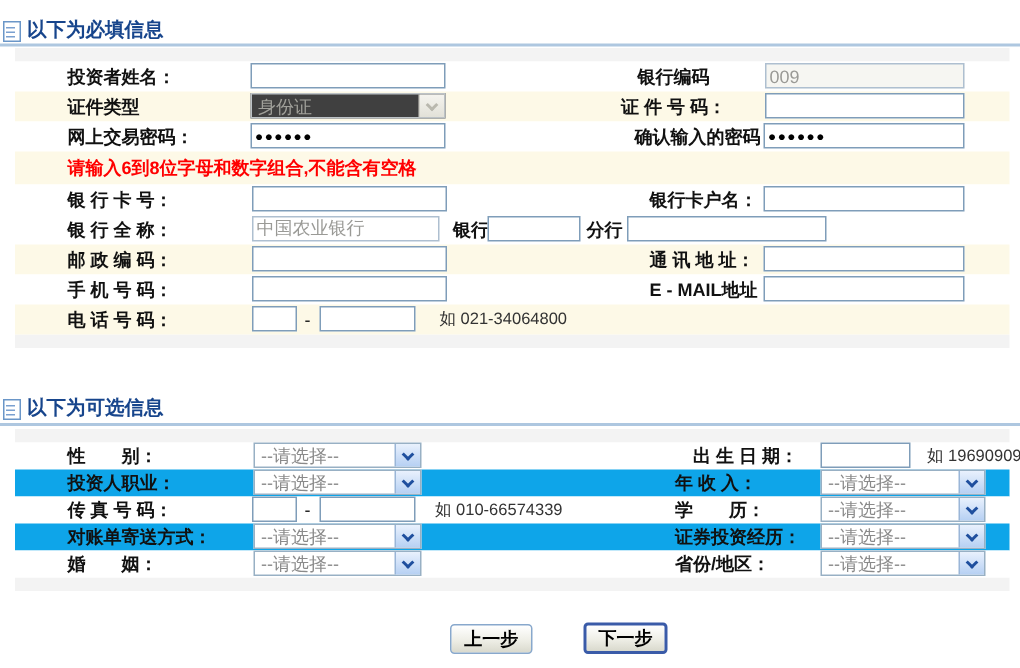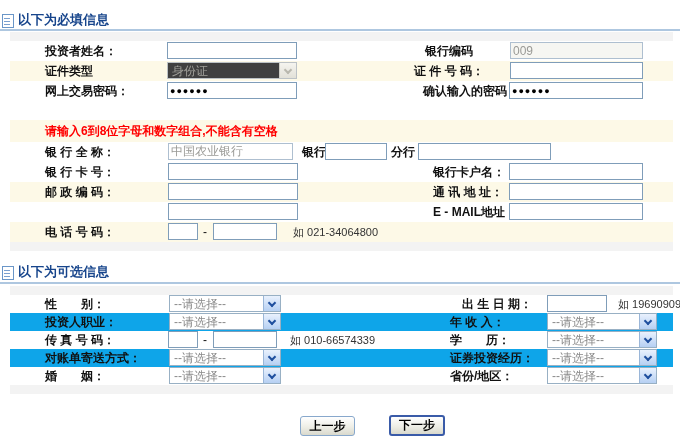--- a/index.html
+++ b/index.html
@@ -11,21 +11,21 @@
   .sec-icon{position:absolute;width:10px;height:12px;border:1px solid #6a96c8;background:#fff;
     background-image:linear-gradient(#7aa0d0,#7aa0d0),linear-gradient(#7aa0d0,#7aa0d0),linear-gradient(#7aa0d0,#7aa0d0);
     background-size:6px 1px;background-position:1px 3px,1px 6px,1px 9px;background-repeat:no-repeat;}
   .sec-line{position:absolute;left:0;width:680px;height:2px;background:#aec7e0;}
 
   
   .panel{position:absolute;left:10px;width:663px;}
   .strip{height:9px;background:#f3f3f3;}
   .row{position:relative;height:20px;background:#fff;}
   .row.cream{background:#fdf9e7;}
-  .row.hint-row{height:22px;margin-top:19px;}
+  .row.hint-row{height:22px;}
   .row2{position:relative;height:18px;background:#fff;}
   .row2.cream{background:#0ea5e9;}
 
   .lbl{position:absolute;top:0;font-size:12px;font-weight:bold;color:#111;white-space:nowrap;line-height:20px;}
   .row2 .lbl{line-height:18px;}
   .ex{position:absolute;top:0;font-size:11px;font-weight:normal;color:#333;white-space:nowrap;line-height:20px;}
   .row2 .ex{line-height:18px;}
   .dash{position:absolute;top:0;font-size:12px;color:#111;line-height:20px;}
   .row2 .dash{line-height:18px;}
   .red-hint{position:absolute;top:0;left:35px;font-size:12px;font-weight:bold;color:#f00;line-height:22px;white-space:nowrap;}
@@ -94,43 +94,44 @@
       <input class="txt pwd" style="left: 157px; width: 130px;" value="●●●●●●">
       <span class="lbl" style="left:413px;">确认输入的密码：</span>
       <input class="txt pwd" style="left: 499px; width: 134px;" value="●●●●●●">
     </div>
 
     <div class="row cream hint-row">
       <span class="red-hint">请输入6到8位字母和数字组合,不能含有空格</span>
     </div>
 
     <div class="row">
+      <span class="lbl" style="left:35px;">银 行 卡 号：</span>
+      <input class="txt" style="left: 158px; width: 130px;">
+      <span class="lbl" style="left:423px;">银行卡户名：</span>
+      <input class="txt" style="left: 499px; width: 134px;">
+    </div>
+
+    <div class="row">
       <span class="lbl" style="left:35px;">银 行 全 称：</span>
       <input class="txt ghost" style="left: 158px; width: 125px;" readonly="" value="中国农业银行">
       <span class="lbl" style="left:292px;">银行</span>
       <input class="txt" style="left: 315px; width: 62px;">
       <span class="lbl" style="left:381px;">分行</span>
       <input class="txt" style="left: 408px; width: 133px;">
     </div>
 
-    <div class="row">
-      <span class="lbl" style="left:35px;">银 行 卡 号：</span>
-      <input class="txt" style="left: 158px; width: 130px;">
-      <span class="lbl" style="left:423px;">银行卡户名：</span>
-      <input class="txt" style="left: 499px; width: 134px;">
-    </div>
-
     <div class="row cream">
       <span class="lbl" style="left:35px;">邮 政 编 码：</span>
       <input class="txt" style="left: 158px; width: 130px;">
       <span class="lbl" style="left:423px;">通 讯 地 址：</span>
       <input class="txt" style="left: 499px; width: 134px;">
     </div>
 
     <div class="row">
+      <span class="lbl" style="left:35px;">手 机 号 码：</span>
       <input class="txt" style="left: 158px; width: 130px;">
       <span class="lbl" style="left:423px;">E - MAIL地址：</span>
       <input class="txt" style="left: 499px; width: 134px;">
     </div>
 
     <div class="row cream">
       <span class="lbl" style="left:35px;">电 话 号 码：</span>
       <input class="txt" style="left: 158px; width: 30px;">
       <span class="dash" style="left:193px;">-</span>
       <input class="txt" style="left: 203px; width: 64px;">

